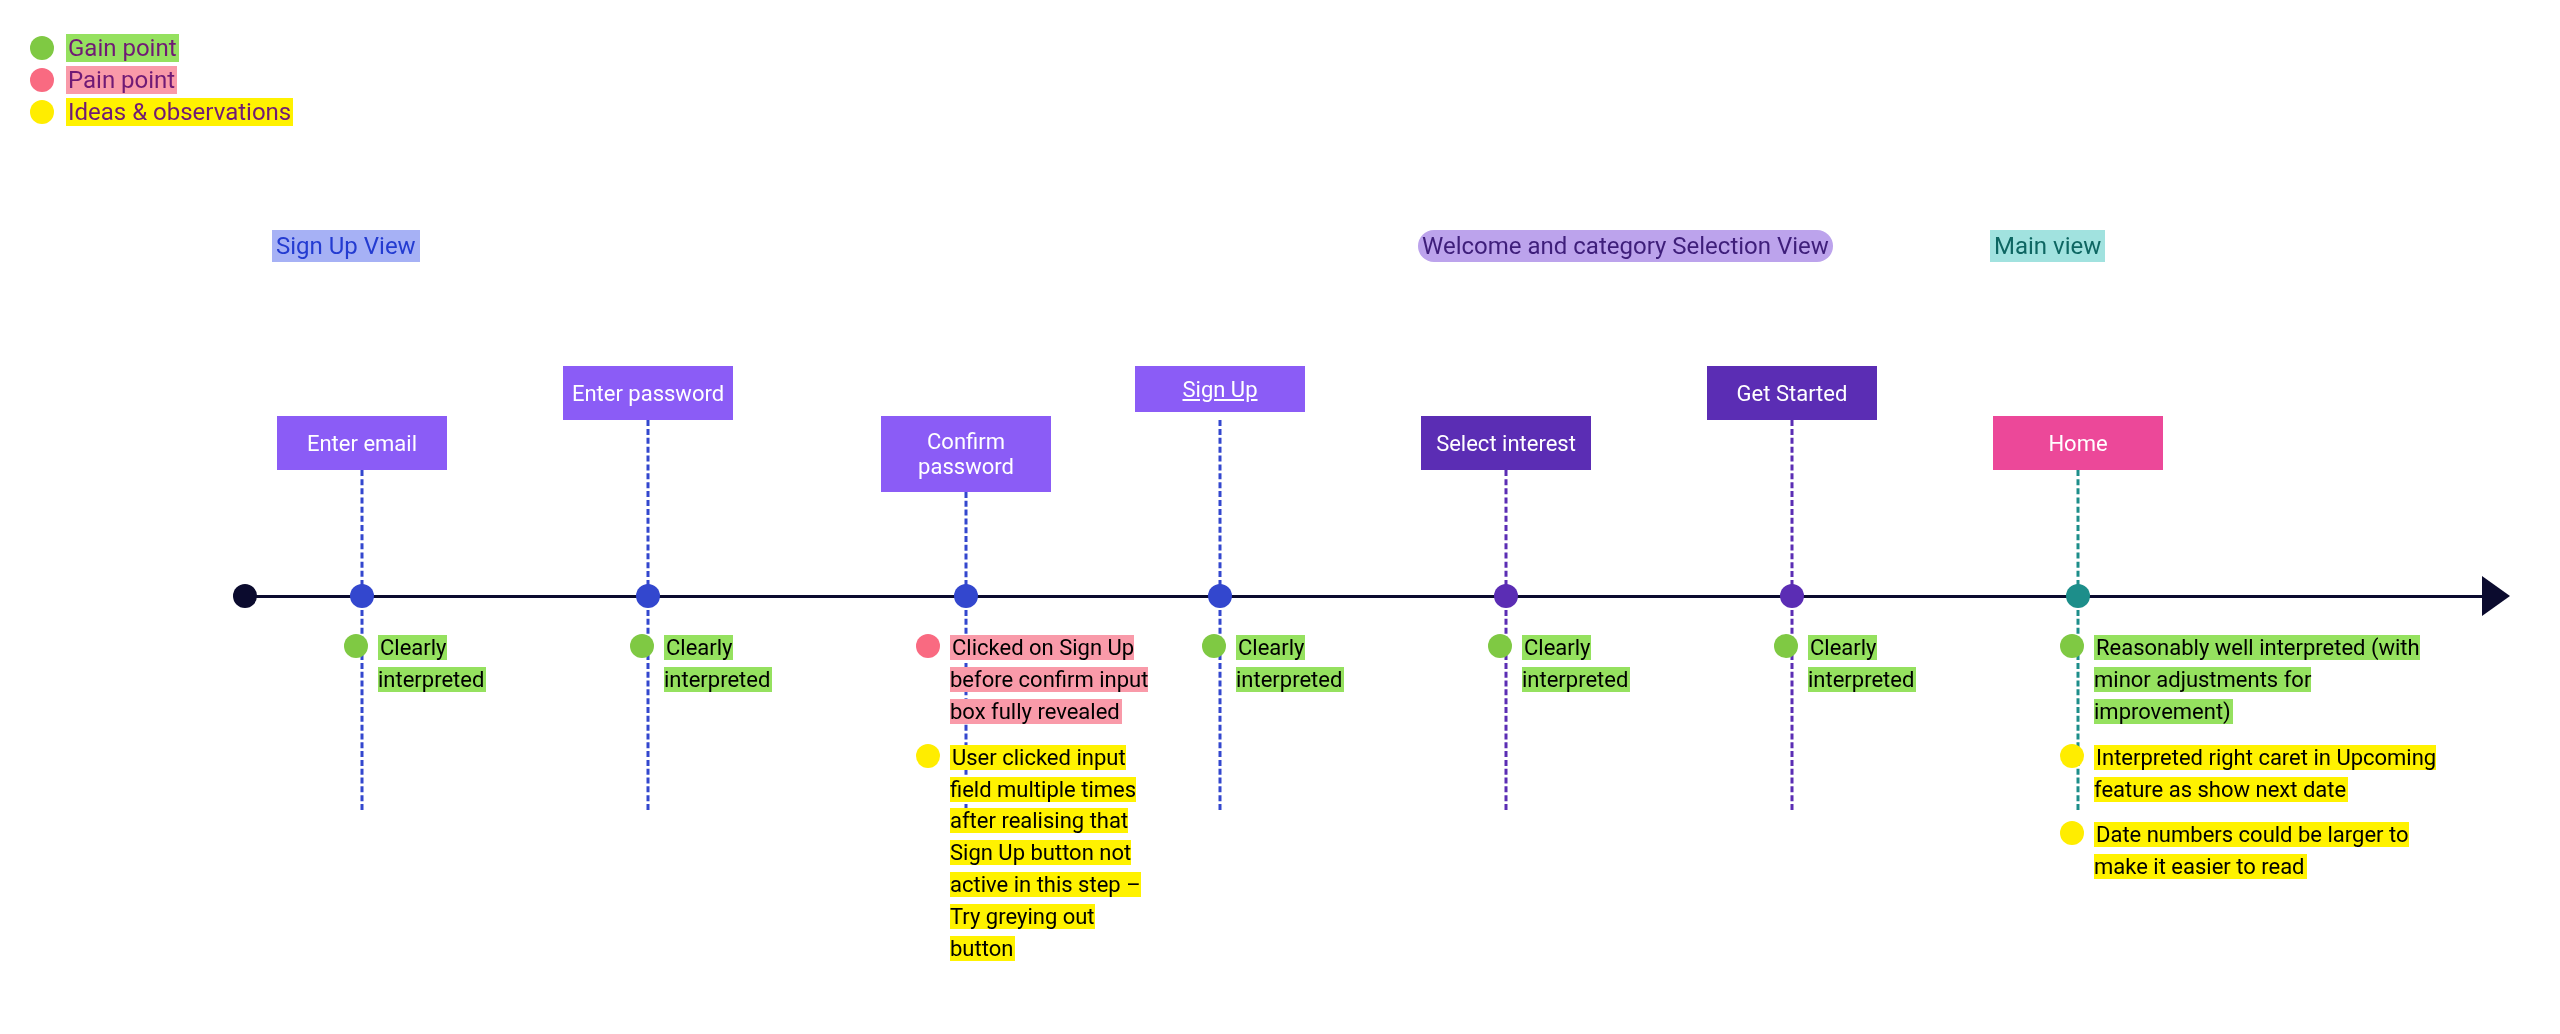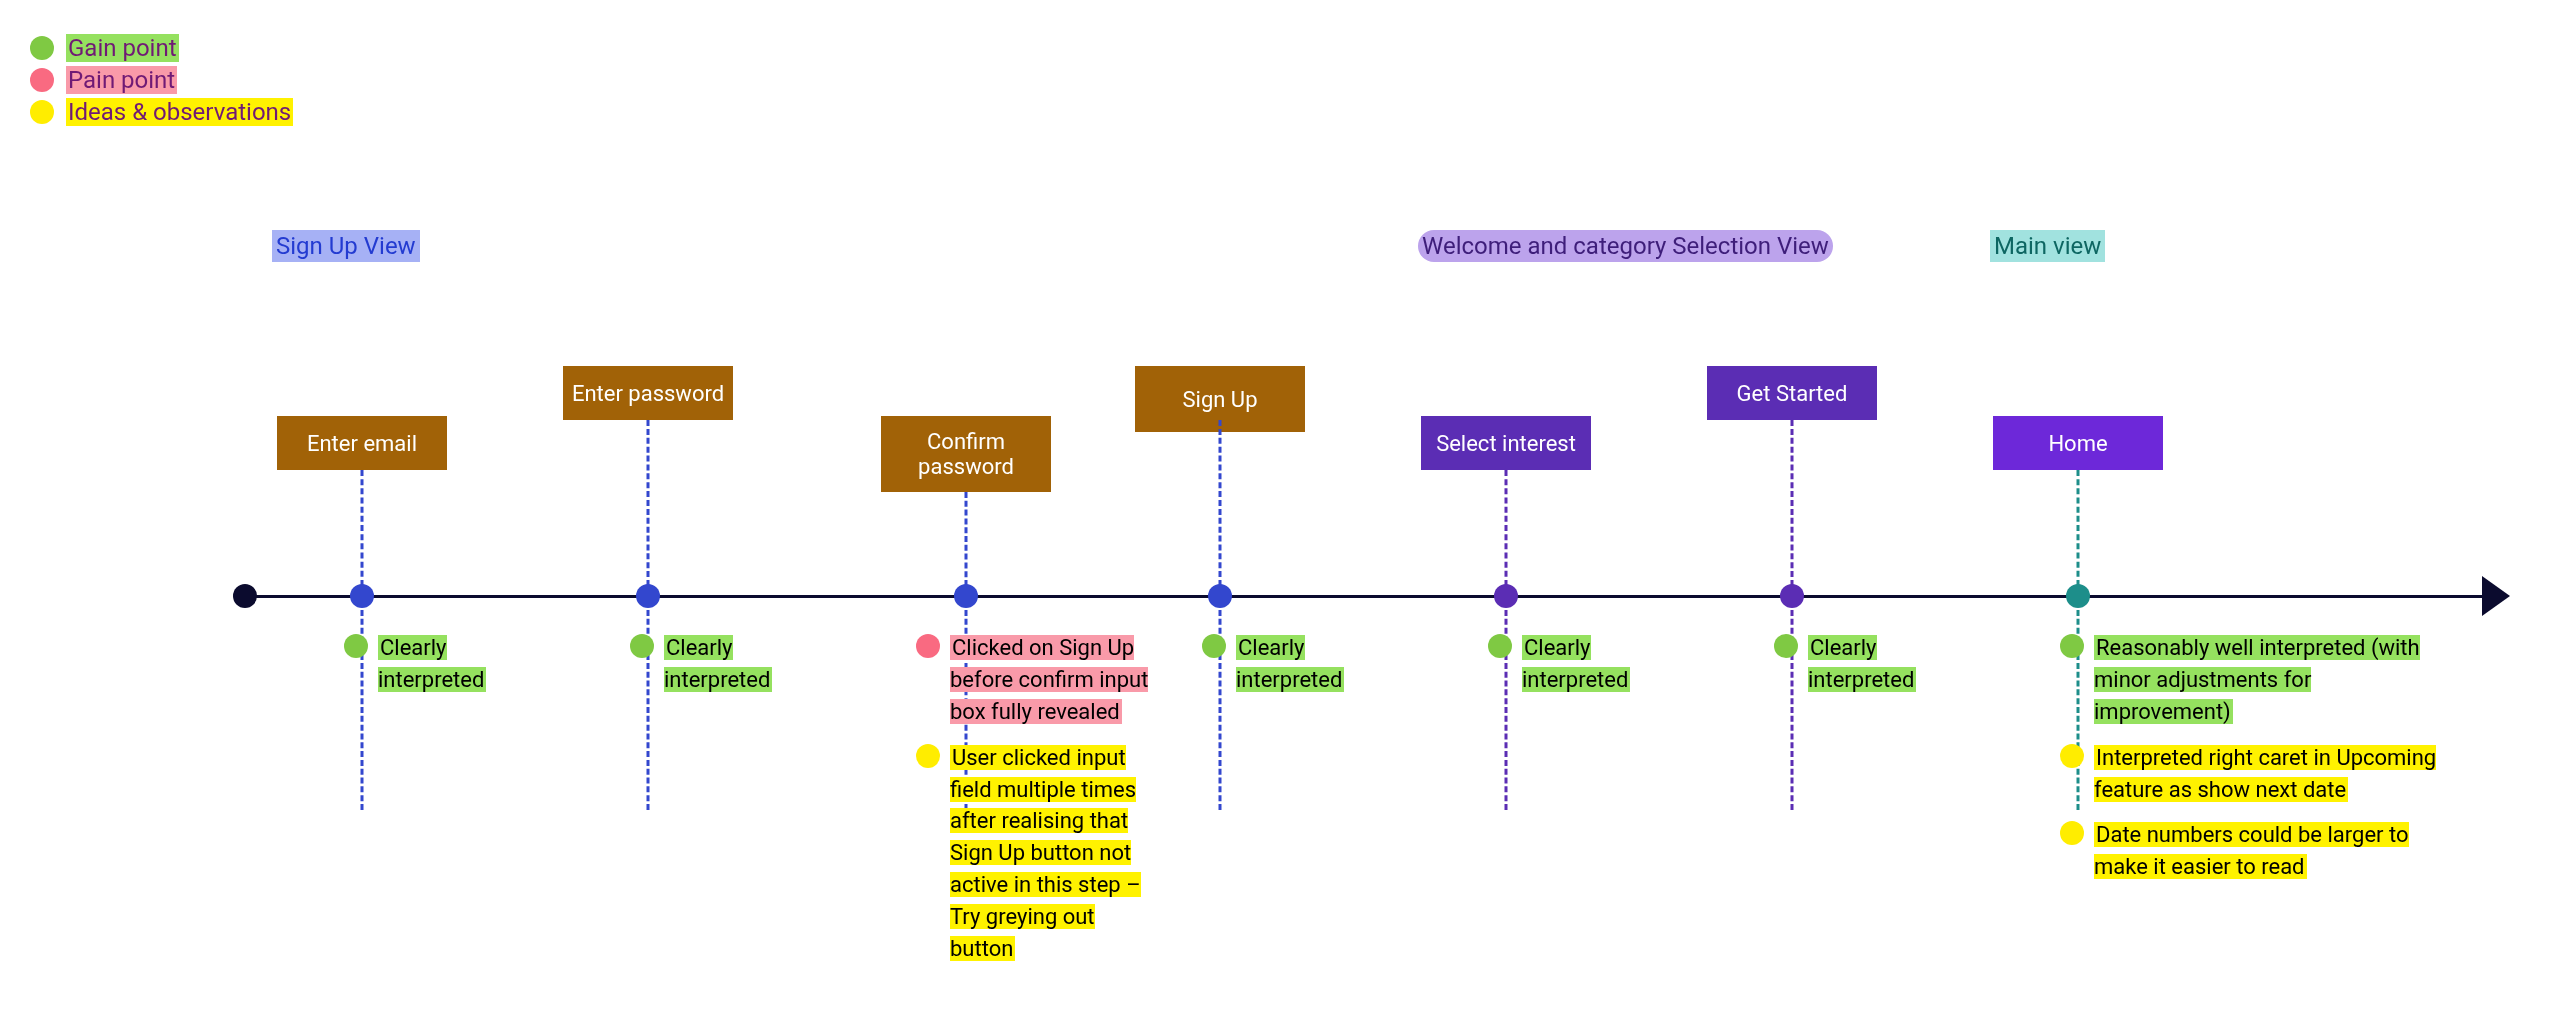--- a/index.html
+++ b/index.html
@@ -28,23 +28,23 @@
     .tl-dot { position: absolute; left: 50%; transform: translate(-50%,-50%); top: 0; width: 24px; height: 24px; border-radius: 50%; }
 
     
     .notes { position: absolute; }
     .note { display: flex; align-items: flex-start; gap: 10px; max-width: 390px; margin-bottom: 14px; }
     .note .dot { margin-top: 2px; }
     .note-text { font-size: 22px; line-height: 1.45; }
     .note-text span { padding: 0 2px; }
 
     
-    .c-blue-solid  { background: #a16207; }      
+    .c-blue-solid  { background: #8b5cf6; }      
     .c-purple-solid{ background: #5B2DB4; }      
-    .c-teal-solid  { background: #6d28d9; text-align: center; }
+    .c-teal-solid  { background: #ec4899; text-align: center; }
 
     .bg-blue-hl { background: #A6B1F5; color: #233BD1; }
     .bg-purple-hl { background: #BCA3EC; color: #3E1E7A; }
     .bg-teal-hl { background: #A1E2DF; color: #0E6662; }
 
     .dot-green  { background: #7FC943; }
     .dot-red    { background: #F96A81; }
     .dot-yellow { background: #FFED00; }
     .dot-blue   { background: #3347CE; }
     .dot-purple { background: #5B2DB4; }
@@ -101,21 +101,21 @@
     </div>
     <div class="step" style="left: 826px; top: 0px;">
       <div class="dash dash-blue" style="top: 492px; height: 94px;"></div>
       <div class="dash dash-blue" style="top: 610px; height: 200px;"></div>
       <div class="step-box c-blue-solid" style="height: 76px; margin-top: 416px;">Confirm password</div>
       <div class="tl-dot dot-blue" style="top: 596px;"></div>
     </div>
     <div class="step" style="left: 1080px; top: 0px;">
       <div class="dash dash-blue" style="top: 420px; height: 166px;"></div>
       <div class="dash dash-blue" style="top: 610px; height: 200px;"></div>
-      <div class="step-box c-blue-solid" style="height: 66px; margin-top: 366px;">Sign Up</div>
+      <div class="step-box c-blue-solid" style="height: 46px; margin-top: 366px; text-decoration: underline;">Sign Up</div>
       <div class="tl-dot dot-blue" style="top: 596px;"></div>
     </div>
     <div class="step" style="left: 1366px; top: 0px;">
       <div class="dash dash-purple" style="top: 470px; height: 116px;"></div>
       <div class="dash dash-purple" style="top: 610px; height: 200px;"></div>
       <div class="step-box c-purple-solid" style="height: 54px; margin-top: 416px;">Select interest</div>
       <div class="tl-dot dot-purple" style="top: 596px;"></div>
     </div>
     <div class="step" style="left: 1652px; top: 0px;">
       <div class="dash dash-purple" style="top: 420px; height: 166px;"></div>

